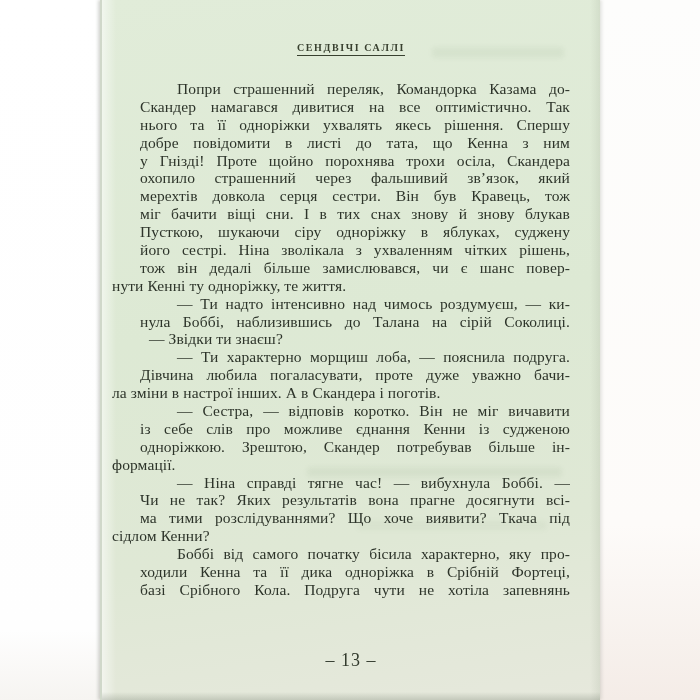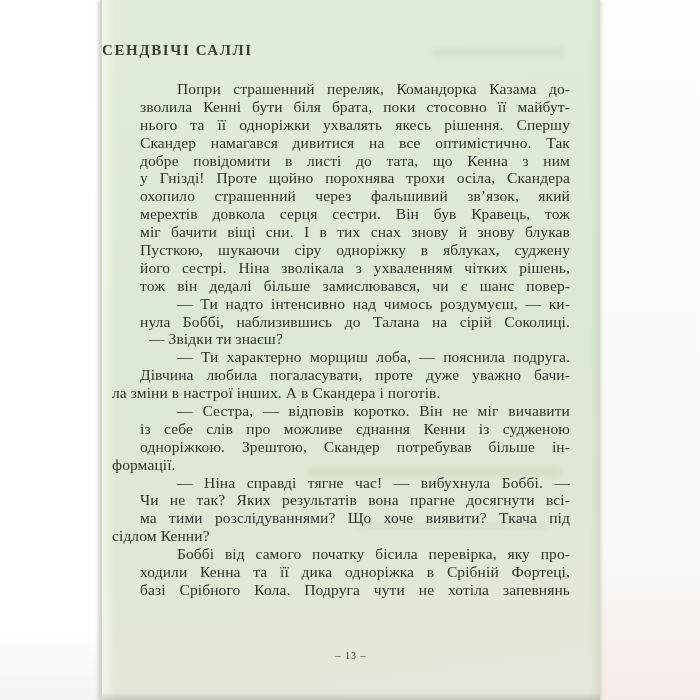--- a/index.html
+++ b/index.html
@@ -39,24 +39,25 @@
     background: linear-gradient(rgba(110,120,105,0), rgba(110,120,105,0.28));
     pointer-events: none;
   }
   .right-edge {
     position: absolute; right: 0; top: 0; bottom: 0; width: 10px;
     background: linear-gradient(270deg, rgba(150,160,140,0.18), rgba(150,160,140,0));
     pointer-events: none;
   }
   .title {
     position: absolute; left: 0; right: 0; top: 42px;
-    text-align: left;
-    font-size: 15px; font-weight: bold;
+    text-align: center;
+    font-size: 10px; font-weight: bold;
     letter-spacing: 1.6px;
     color: #38402f;
+    text-decoration: underline;
     text-underline-offset: 4px;
     text-decoration-thickness: 1px;
   }
   .text-block {
     position: absolute; left: 10px; top: 80px; width: 458px;
     color: #2d342a;
     font-size: 15.5px;
     letter-spacing: 0.1px;
   }
   .line {
@@ -65,21 +66,21 @@
     text-align-last: justify;
     overflow: hidden;
     white-space: nowrap; 
   }
   .line.just { white-space: normal; margin-left: 28px; }
   .line.no-just { text-align: left; text-align-last: left; }
   .line.indent { padding-left: 37px; }
   .pagenum {
     position: absolute; left: 0; right: 0; top: 650px;
     text-align: center;
-    font-size: 10px; letter-spacing: 1px;
+    font-size: 18px; letter-spacing: 1px;
     color: #323a2d;
   }
   .ghost { 
     position: absolute; pointer-events: none;
     background: #5c7a52; opacity: 0.07; filter: blur(2.5px);
     border-radius: 3px;
   }
   .ghost-1 { left: 330px; top: 47px;  width: 132px; height: 11px; }
   .ghost-2 { left: 205px; top: 467px; width: 255px; height: 10px; }
   .ghost-3 { left: 255px; top: 521px; width: 190px; height: 9px; opacity: 0.05; }
@@ -95,45 +96,45 @@
     <div class="right-edge"></div>
 
     <div class="ghost ghost-1"></div>
     <div class="ghost ghost-2"></div>
     <div class="ghost ghost-3"></div>
 
     <div class="title">СЕНДВІЧІ САЛЛІ</div>
 
     <div class="text-block">
         <div class="line just indent">Попри страшенний переляк, Командорка Казама до-</div>
-        <div class="line just">зволила Кенні бути біля брата, поки стосовно її майбут-</div>
+        <div class="line just">Скандер намагався дивитися на все оптимістично. Так</div>
         <div class="line just">нього та її одноріжки ухвалять якесь рішення. Спершу</div>
-        <div class="line just">Скандер намагався дивитися на все оптимістично. Так</div>
         <div class="line just">добре повідомити в листі до тата, що Кенна з ним</div>
         <div class="line just">у Гнізді! Проте щойно порохнява трохи осіла, Скандера</div>
         <div class="line just">охопило страшенний через фальшивий зв’язок, який</div>
         <div class="line just">мерехтів довкола серця сестри. Він був Кравець, тож</div>
         <div class="line just">міг бачити віщі сни. І в тих снах знову й знову блукав</div>
         <div class="line just">Пусткою, шукаючи сіру одноріжку в яблуках, суджену</div>
         <div class="line just">його сестрі. Ніна зволікала з ухваленням чітких рішень,</div>
         <div class="line just">тож він дедалі більше замислювався, чи є шанс повер-</div>
+        <div class="line no-just">нути Кенні ту одноріжку, те життя.</div>
         <div class="line just indent">— Ти надто інтенсивно над чимось роздумуєш, — ки-</div>
         <div class="line just">нула Боббі, наблизившись до Талана на сірій Соколиці.</div>
         <div class="line no-just indent">— Звідки ти знаєш?</div>
         <div class="line just indent">— Ти характерно морщиш лоба, — пояснила подруга.</div>
         <div class="line just">Дівчина любила погаласувати, проте дуже уважно бачи-</div>
         <div class="line no-just">ла зміни в настрої інших. А в Скандера і поготів.</div>
         <div class="line just indent">— Сестра, — відповів коротко. Він не міг вичавити</div>
         <div class="line just">із себе слів про можливе єднання Кенни із судженою</div>
         <div class="line just">одноріжкою. Зрештою, Скандер потребував більше ін-</div>
         <div class="line no-just">формації.</div>
         <div class="line just indent">— Ніна справді тягне час! — вибухнула Боббі. —</div>
         <div class="line just">Чи не так? Яких результатів вона прагне досягнути всі-</div>
         <div class="line just">ма тими розслідуваннями? Що хоче виявити? Ткача під</div>
         <div class="line no-just">сідлом Кенни?</div>
-        <div class="line just indent">Боббі від самого початку бісила перевірка, яку про-</div>
+        <div class="line just indent">Боббі від самого початку бісила характерно, яку про-</div>
         <div class="line just">ходили Кенна та її дика одноріжка в Срібній Фортеці,</div>
         <div class="line just">базі Срібного Кола. Подруга чути не хотіла запевнянь</div>
       </div>
 
     <div class="pagenum">– 13 –</div>
   </div>
 </div>
 
 </body></html>

